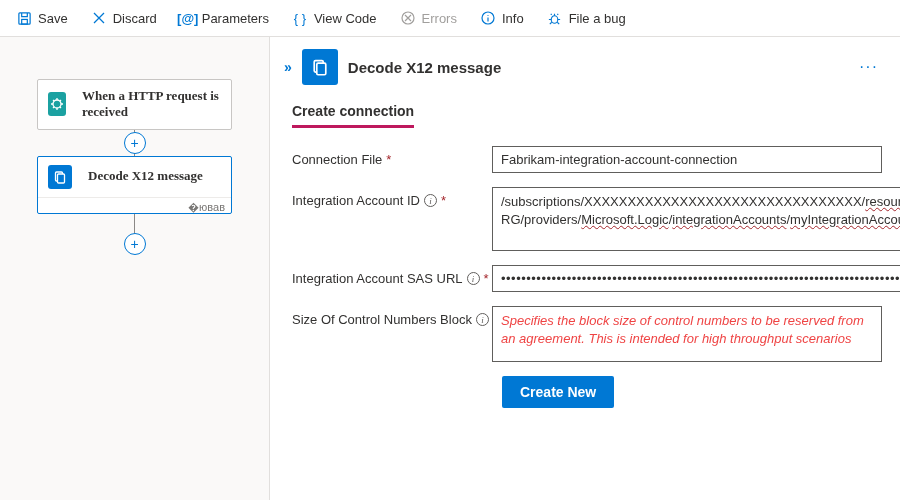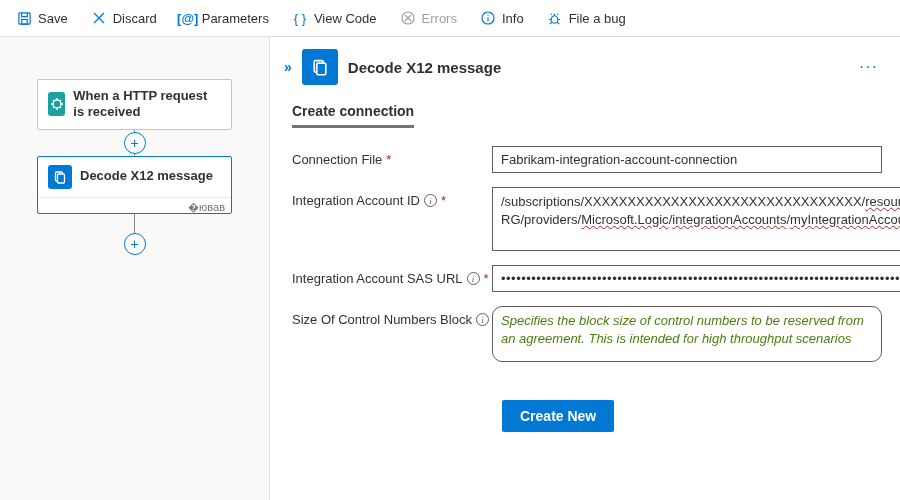--- a/index.html
+++ b/index.html
@@ -11,54 +11,54 @@
   .toolbar .ticon { width: 16px; height: 16px; display: flex; align-items: center; justify-content: center; color: #0078d4; }
   .toolbar .tbtn.disabled .ticon { color: #a19f9d; }
 
   .main { display: flex; height: calc(500px - 37px); }
   .canvas { flex: 0 0 270px; border-right: 1px solid #e1dfdd; position: relative; padding-top: 42px; background: #faf9f8; display: flex; flex-direction: column; align-items: center; }
   .panel { flex: 1; padding: 12px 18px 18px 12px; overflow: auto; }
 
   
   .card { width: 195px; border: 1px solid #c8c6c4; background: #fff; border-radius: 2px; position: relative; }
   .card.selected { border: 1.5px solid #0078d4; }
-  .card-head { display: flex; align-items: center; gap: 8px; padding: 8px 10px; }
+  .card-head { display: flex; align-items: center; gap: 16px; padding: 8px 10px; font-family: Liberation Serif, serif; }
   .card-icon { width: 24px; height: 24px; background: #1ba1a1; border-radius: 3px; display:flex;align-items:center;justify-content:center;color:#fff; }
   .card-icon.blue { background: #0078d4; }
   .card-title { font-weight: 600; font-size: 13px; line-height: 1.25; }
   .card-foot { height: 16px; border-top: 1px solid #edebe9; position:relative;text-align:center; }
   .card-link-badge { position:absolute; right:6px; top:1px; color:#797775; font-size:11px; }
   .connector { width: 1px; height: 26px; background: #8a8886; position: relative; }
   .connector .plus { position:absolute; left:50%; top:50%; transform:translate(-50%,-50%); width:22px;height:22px;border:1px solid #0078d4;border-radius:50%;background:#fff;display:flex;align-items:center;justify-content:center;color:#0078d4;font-size:14px;font-weight:400;cursor:pointer;}
   .dangle { width:1px; height:20px; background:#8a8886; }
   .dangle-plus { width:22px;height:22px;border:1px solid #0078d4;border-radius:50%;background:#fff;display:flex;align-items:center;justify-content:center;color:#0078d4;font-size:14px;cursor:pointer;margin-top:-1px;}
 
   
   .panel-header { display:flex; align-items:center; gap:10px; margin-bottom:18px; }
   .collapse { color:#0078d4; font-size:14px; font-weight:600; letter-spacing:-2px; cursor:pointer; padding:0 2px; }
   .panel-icon { width:36px;height:36px;background:#0078d4;border-radius:3px;display:flex;align-items:center;justify-content:center;color:#fff; }
   .panel-title { font-weight:600; font-size:15px; flex:1; }
   .more { color:#0078d4; font-size:16px; letter-spacing:1px; cursor:pointer; padding:0 4px; }
 
   .tabbar { margin:4px 0 18px 10px; }
-  .tab { display:inline-block; font-weight:600; font-size:14px; color:#323130; padding-bottom:6px; border-bottom:3px solid #737373; }
+  .tab { display:inline-block; font-weight:600; font-size:14px; color:#323130; padding-bottom:6px; border-bottom:3px solid #be185d; }
 
   .form { display:flex; flex-direction:column; gap:14px; padding-left:10px; }
   .row { display:flex; align-items:flex-start; }
   .label { flex: 0 0 200px; font-size:13px; color:#323130; padding-top:6px; display:flex; align-items:center; gap:4px; flex-wrap:wrap; }
   .req { color:#a4262c; }
   .info { width:13px;height:13px;border:1px solid #605e5c;border-radius:50%;display:inline-flex;align-items:center;justify-content:center;font-size:9px;color:#605e5c;font-style:italic;font-family:Georgia,serif;}
   .field { flex:1; }
   .input { width:100%; border:1px solid #605e5c; padding:5px 8px; font-size:13px; font-family:inherit; color:#323130; }
   .ta { width:100%; border:1px solid #605e5c; padding:5px 8px; font-size:13px; font-family:inherit; color:#323130; resize:none; line-height:1.35; }
   .ta .u { text-decoration: underline; text-decoration-color:#a4262c; text-decoration-style: wavy; text-decoration-thickness:1px; }
-  .ta-ph { color:#4d7c0f; font-style:italic;border-radius:10px; }
+  .ta-ph { color:#ef4444; font-style:italic; }
   .dots { letter-spacing:0.5px; white-space:nowrap; overflow:hidden; }
 
-  .actions { margin: 24px 0 0 210px; }
+  .actions { margin: 0 0 0 210px; }
   .primary-btn { background:#0078d4; color:#fff; border:none; padding:8px 18px; font-size:14px; font-weight:600; border-radius:2px; cursor:pointer; }
 
   svg { display:block; }
 </style>
 </head>
 <body>
 
 <div class="toolbar">
   <div class="tbtn">
     <span class="ticon">

